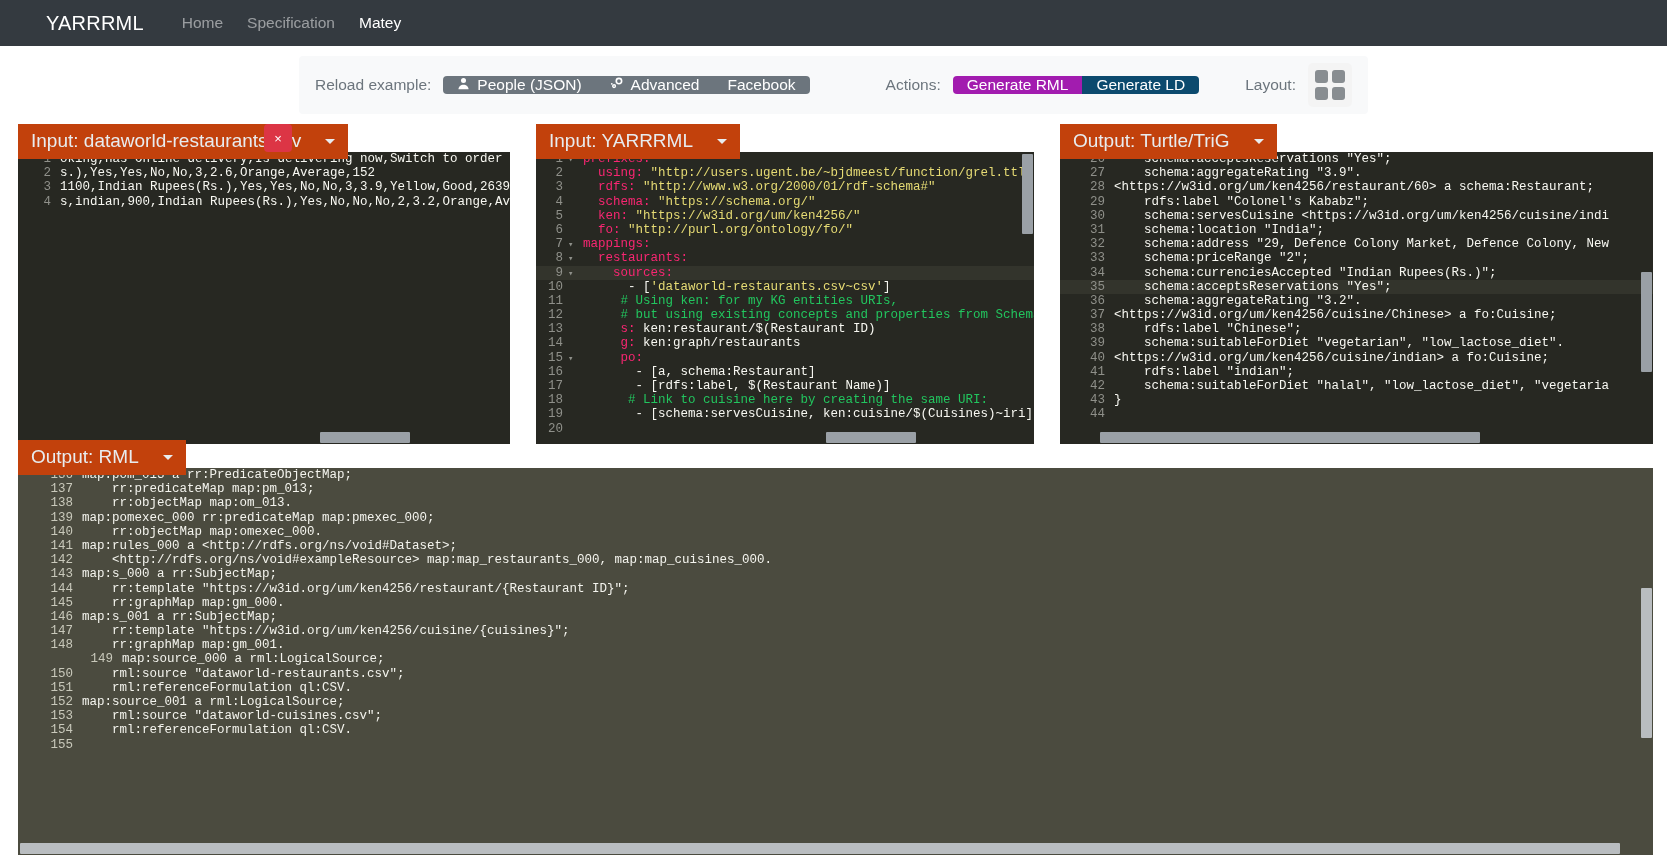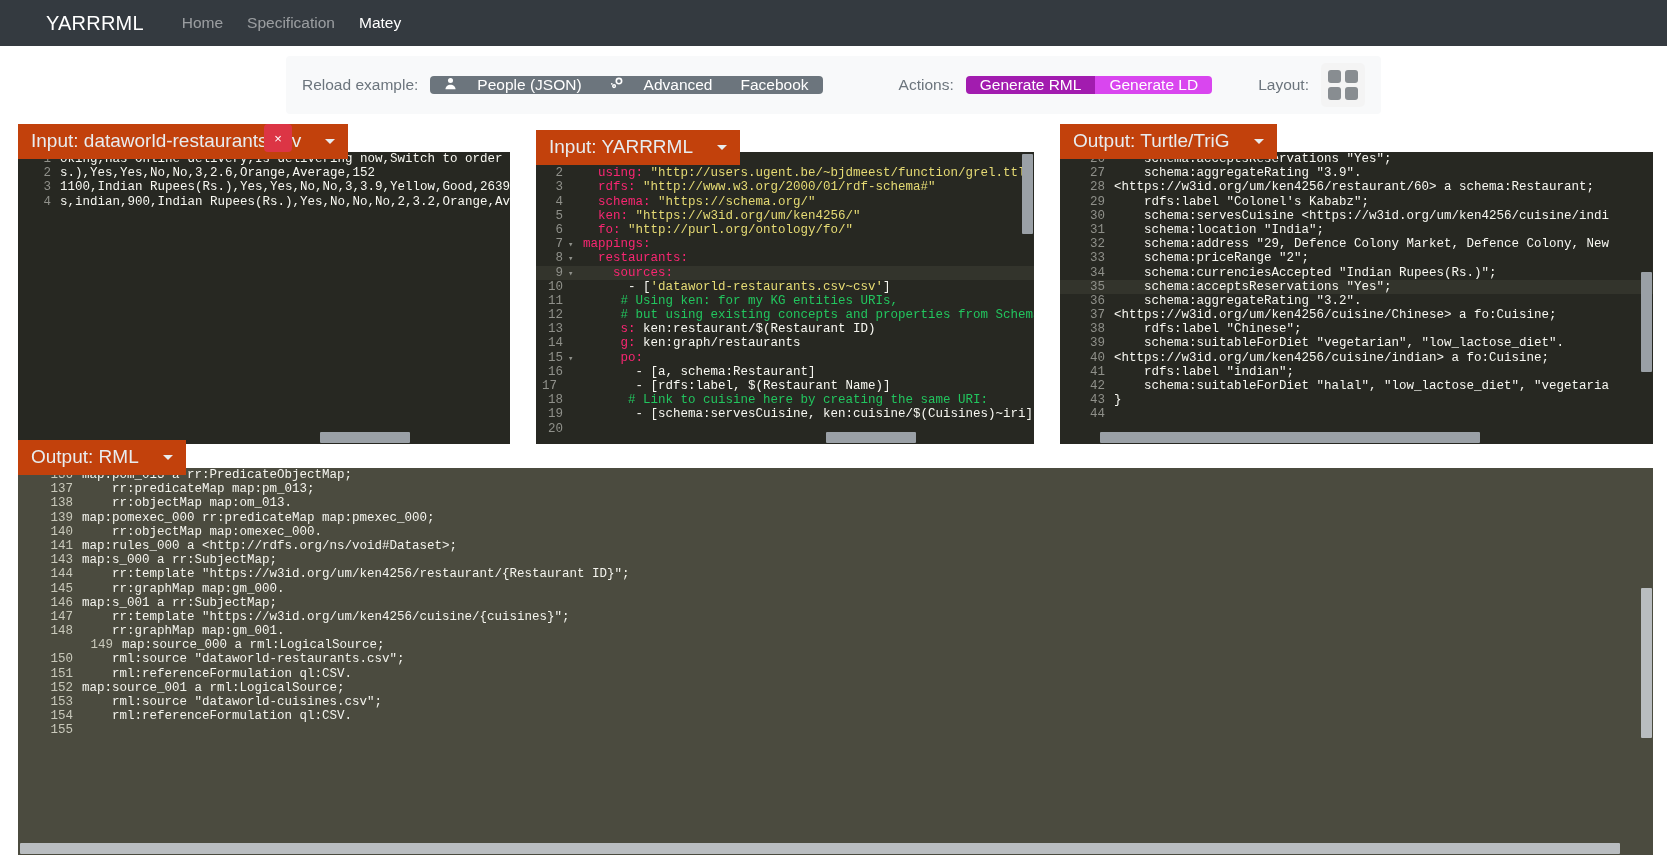--- a/index.html
+++ b/index.html
@@ -62,28 +62,28 @@
   .btn-group { display: flex; }
   .btn {
     font-size: 15.5px;
     border: none;
     padding: 0 14px;
     cursor: pointer;
     font-family: "Liberation Sans", sans-serif;
     line-height: 1.2;
     display: flex;
     align-items: flex-start;
-    gap: 20px;
+    gap: 7px;
     white-space: nowrap;
   }
   .btn-sec { background: #6c757d; color: #fff; }
   .btn-group .btn:first-child { border-radius: 4px 0 0 4px; }
   .btn-group .btn:last-child  { border-radius: 0 4px 4px 0; }
   .btn-primary { background: #a21caf; color: #fff; }
-  .btn-success { background: #d946ef; color: #fff; }
+  .btn-success { background: #0c4a6e; color: #fff; }
   .btn-light-sq {
     background: #f4f4f4; border-radius: 5px;
     padding: 7px; display: flex; cursor: pointer;
   }
   .grid-icon { display: grid; grid-template-columns: 13px 13px; grid-template-rows: 13px 13px; gap: 4px; }
   .grid-icon i { background: #888d91; border-radius: 3px; display: block; }
   .person-icon, .gears-icon { display: inline-block; }
 
   
   .panels { position: relative; width: 1667px; height: 731px; }
@@ -253,21 +253,21 @@
           <div class="row"><span class="gutter" style="min-width: 38px; width: 38px;">3</span><span class="code">1100,Indian Rupees(Rs.),Yes,Yes,No,No,3,3.9,Yellow,Good,2639</span></div>
           <div class="row"><span class="gutter" style="min-width: 38px; width: 38px;">4</span><span class="code">s,indian,900,Indian Rupees(Rs.),Yes,No,No,No,2,3.2,Orange,Average,600</span></div>
         </div>
       <div class="sb-h">
           <i style="left:302px; width:90px;"></i>
         </div>
     </div>
   </div>
 
   <div class="panel" style="left:536px; top:0px; width:498px; height:320px;">
-    <div class="panel-head" style="left:0; top:6px;">
+    <div class="panel-head" style="left:0; top:0;">
       <span>Input: YARRRML</span>
       <span class="caret"></span>
     </div>
     <div class="editor dark" style="left:0; top:28px; width:498px; height:292px;">
       <div class="code-area" id="yarrrml-code">
           <div class="row"><span class="gutter" style="min-width: 32px; width: 32px;">1</span><span class="fold">▾</span><span class="code"><span class="t-key">prefixes:</span></span></div>
           <div class="row"><span class="gutter" style="min-width: 32px; width: 32px;">2</span><span class="fold"></span><span class="code"><span class="t-pln">  </span><span class="t-key">using:</span><span class="t-pln"> </span><span class="t-str">"http://users.ugent.be/~bjdmeest/function/grel.ttl#"</span></span></div>
           <div class="row"><span class="gutter" style="min-width: 32px; width: 32px;">3</span><span class="fold"></span><span class="code"><span class="t-pln">  </span><span class="t-key">rdfs:</span><span class="t-pln"> </span><span class="t-str">"http://www.w3.org/2000/01/rdf-schema#"</span></span></div>
           <div class="row"><span class="gutter" style="min-width: 32px; width: 32px;">4</span><span class="fold"></span><span class="code"><span class="t-pln">  </span><span class="t-key">schema:</span><span class="t-pln"> </span><span class="t-str">"https://schema.org/"</span></span></div>
           <div class="row"><span class="gutter" style="min-width: 32px; width: 32px;">5</span><span class="fold"></span><span class="code"><span class="t-pln">  </span><span class="t-key">ken:</span><span class="t-pln"> </span><span class="t-str">"https://w3id.org/um/ken4256/"</span></span></div>
@@ -275,21 +275,21 @@
           <div class="row"><span class="gutter" style="min-width: 32px; width: 32px;">7</span><span class="fold">▾</span><span class="code"><span class="t-key">mappings:</span></span></div>
           <div class="row"><span class="gutter" style="min-width: 32px; width: 32px;">8</span><span class="fold">▾</span><span class="code"><span class="t-pln">  </span><span class="t-key">restaurants:</span></span></div>
           <div class="row hl"><span class="gutter" style="min-width: 32px; width: 32px;">9</span><span class="fold">▾</span><span class="code"><span class="t-pln">    </span><span class="t-key">sources:</span></span></div>
           <div class="row"><span class="gutter" style="min-width: 32px; width: 32px;">10</span><span class="fold"></span><span class="code"><span class="t-pln">      - [</span><span class="t-str">'dataworld-restaurants.csv~csv'</span><span class="t-pln">]</span></span></div>
           <div class="row"><span class="gutter" style="min-width: 32px; width: 32px;">11</span><span class="fold"></span><span class="code"><span class="t-com">     # Using ken: for my KG entities URIs,</span></span></div>
           <div class="row"><span class="gutter" style="min-width: 32px; width: 32px;">12</span><span class="fold"></span><span class="code"><span class="t-com">     # but using existing concepts and properties from Schema.org a</span></span></div>
           <div class="row"><span class="gutter" style="min-width: 32px; width: 32px;">13</span><span class="fold"></span><span class="code"><span class="t-pln">     </span><span class="t-key">s:</span><span class="t-pln"> ken:restaurant/$(Restaurant ID)</span></span></div>
           <div class="row"><span class="gutter" style="min-width: 32px; width: 32px;">14</span><span class="fold"></span><span class="code"><span class="t-pln">     </span><span class="t-key">g:</span><span class="t-pln"> ken:graph/restaurants</span></span></div>
           <div class="row"><span class="gutter" style="min-width: 32px; width: 32px;">15</span><span class="fold">▾</span><span class="code"><span class="t-pln">     </span><span class="t-key">po:</span></span></div>
           <div class="row"><span class="gutter" style="min-width: 32px; width: 32px;">16</span><span class="fold"></span><span class="code"><span class="t-pln">       - [a, schema:Restaurant]</span></span></div>
-          <div class="row"><span class="gutter" style="min-width: 32px; width: 32px; text-align: center;">17</span><span class="fold"></span><span class="code"><span class="t-pln">       - [rdfs:label, $(Restaurant Name)]</span></span></div>
+          <div class="row"><span class="gutter" style="min-width: 32px; width: 32px;">17</span><span class="fold"></span><span class="code"><span class="t-pln">       - [rdfs:label, $(Restaurant Name)]</span></span></div>
           <div class="row"><span class="gutter" style="min-width: 32px; width: 32px;">18</span><span class="fold"></span><span class="code"><span class="t-com">      # Link to cuisine here by creating the same URI:</span></span></div>
           <div class="row"><span class="gutter" style="min-width: 32px; width: 32px;">19</span><span class="fold"></span><span class="code"><span class="t-pln">       - [schema:servesCuisine, ken:cuisine/$(Cuisines)~iri]</span></span></div>
           <div class="row"><span class="gutter" style="min-width: 32px; width: 32px;">20</span><span class="fold"></span><span class="code"><span class="t-pln"></span></span></div>
         </div>
       <div class="sb-v">
           <i style="top:2px; height:80px;"></i>
         </div>
       <div class="sb-h">
           <i style="left:290px; width:90px;"></i>
         </div>
@@ -338,20 +338,21 @@
       <span class="caret"></span>
     </div>
     <div class="editor olive" style="left:0; top:28px; width:1635px; height:387px;">
       <div class="code-area" id="rml-code">
           <div class="row"><span class="gutter olive" style="min-width: 60px; width: 60px;">136</span><span class="code olive">map:pom_013 a rr:PredicateObjectMap;</span></div>
           <div class="row"><span class="gutter olive" style="min-width: 60px; width: 60px;">137</span><span class="code olive">    rr:predicateMap map:pm_013;</span></div>
           <div class="row"><span class="gutter olive" style="min-width: 60px; width: 60px;">138</span><span class="code olive">    rr:objectMap map:om_013.</span></div>
           <div class="row"><span class="gutter olive" style="min-width: 60px; width: 60px;">139</span><span class="code olive">map:pomexec_000 rr:predicateMap map:pmexec_000;</span></div>
           <div class="row"><span class="gutter olive" style="min-width: 60px; width: 60px;">140</span><span class="code olive">    rr:objectMap map:omexec_000.</span></div>
           <div class="row"><span class="gutter olive" style="min-width: 60px; width: 60px;">141</span><span class="code olive">map:rules_000 a &lt;http://rdfs.org/ns/void#Dataset&gt;;</span></div>
+          <div class="row"><span class="gutter olive" style="min-width: 60px; width: 60px;">142</span><span class="code olive">    &lt;http://rdfs.org/ns/void#exampleResource&gt; map:map_restaurants_000, map:map_cuisines_000.</span></div>
           <div class="row"><span class="gutter olive" style="min-width: 60px; width: 60px;">143</span><span class="code olive">map:s_000 a rr:SubjectMap;</span></div>
           <div class="row"><span class="gutter olive" style="min-width: 60px; width: 60px;">144</span><span class="code olive">    rr:template "https://w3id.org/um/ken4256/restaurant/{Restaurant ID}";</span></div>
           <div class="row"><span class="gutter olive" style="min-width: 60px; width: 60px;">145</span><span class="code olive">    rr:graphMap map:gm_000.</span></div>
           <div class="row"><span class="gutter olive" style="min-width: 60px; width: 60px;">146</span><span class="code olive">map:s_001 a rr:SubjectMap;</span></div>
           <div class="row"><span class="gutter olive" style="min-width: 60px; width: 60px;">147</span><span class="code olive">    rr:template "https://w3id.org/um/ken4256/cuisine/{cuisines}";</span></div>
           <div class="row"><span class="gutter olive" style="min-width: 60px; width: 60px;">148</span><span class="code olive">    rr:graphMap map:gm_001.</span></div>
           <div class="row"><span class="gutter olive" style="min-width: 60px; width: 60px; margin-left: 40px;">149</span><span class="code olive">map:source_000 a rml:LogicalSource;</span></div>
           <div class="row"><span class="gutter olive" style="min-width: 60px; width: 60px;">150</span><span class="code olive">    rml:source "dataworld-restaurants.csv";</span></div>
           <div class="row"><span class="gutter olive" style="min-width: 60px; width: 60px;">151</span><span class="code olive">    rml:referenceFormulation ql:CSV.</span></div>
           <div class="row"><span class="gutter olive" style="min-width: 60px; width: 60px;">152</span><span class="code olive">map:source_001 a rml:LogicalSource;</span></div>

